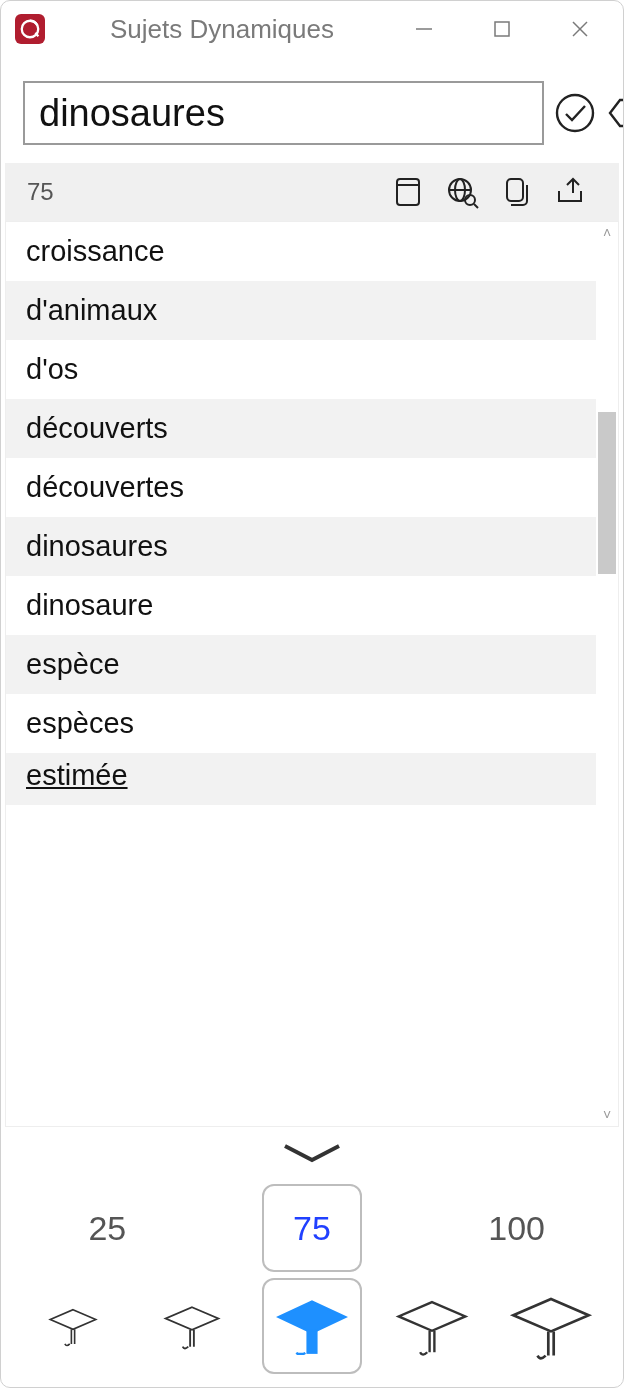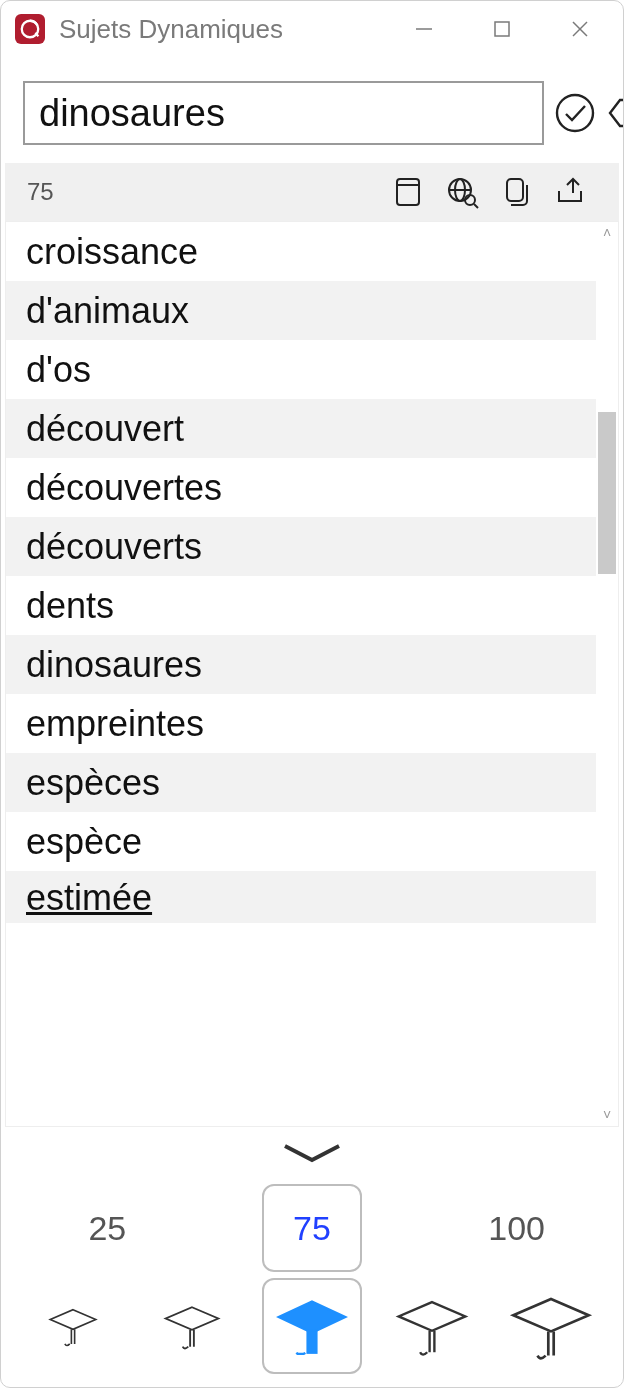--- a/index.html
+++ b/index.html
@@ -12,20 +12,21 @@
     display: flex; flex-direction: column;
     background: #fff;
   }
   
   .titlebar {
     height: 56px;
     display: flex; align-items: center;
     padding: 0 4px 0 14px;
     color: #7a7a7a;
     font-size: 26px;
+    text-align: center;
   }
   .app-icon {
     width: 30px; height: 30px;
     background: #b01d2f;
     border-radius: 6px;
     display: flex; align-items: center; justify-content: center;
     margin-right: 14px;
   }
   .app-icon svg { width: 22px; height: 22px; }
   .title-text { flex: 1; }
@@ -76,21 +77,21 @@
     border: 1px solid #eee;
     overflow: hidden;
   }
   .list {
     position: absolute; inset: 0 22px 0 0;
     overflow: hidden;
   }
   .list-item {
     height: 59px;
     padding: 0 20px;
-    font-size: 36px;
+    font-size: 29px;
     color: #111;
     display: flex; align-items: center;
   }
   .list-item:nth-child(even) { background: #f2f2f2; }
   .list-item.last { height: 52px; align-items: flex-start; padding-top: 6px; overflow: hidden; text-decoration: underline; }
   .scrollbar-track {
     position: absolute; right: 0; top: 0; bottom: 0; width: 22px;
   }
   .scroll-arrow {
     position: absolute; left: 0; width: 22px; height: 22px;
@@ -224,28 +225,26 @@
           <line x1="20" y1="4" x2="20" y2="18"></line>
         </svg>
     </div>
   </div>
 
   <div class="list-wrap">
     <div class="list">
       <div class="list-item">croissance</div>
       <div class="list-item">d'animaux</div>
       <div class="list-item">d'os</div>
-      <div class="list-item">découvert</div>
+      <div class="list-item">découverts</div>
       <div class="list-item">découvertes</div>
-      <div class="list-item">découverts</div>
-      <div class="list-item">dents</div>
       <div class="list-item">dinosaures</div>
-      <div class="list-item">empreintes</div>
+      <div class="list-item">dinosaure</div>
+      <div class="list-item">espèce</div>
       <div class="list-item">espèces</div>
-      <div class="list-item">espèce</div>
       <div class="list-item last">estimée</div>
     </div>
     <div class="scrollbar-track">
       <div class="scroll-arrow up">˄</div>
       <div class="scroll-thumb"></div>
       <div class="scroll-arrow down">˅</div>
     </div>
   </div>
 
   <div class="expand-row">

